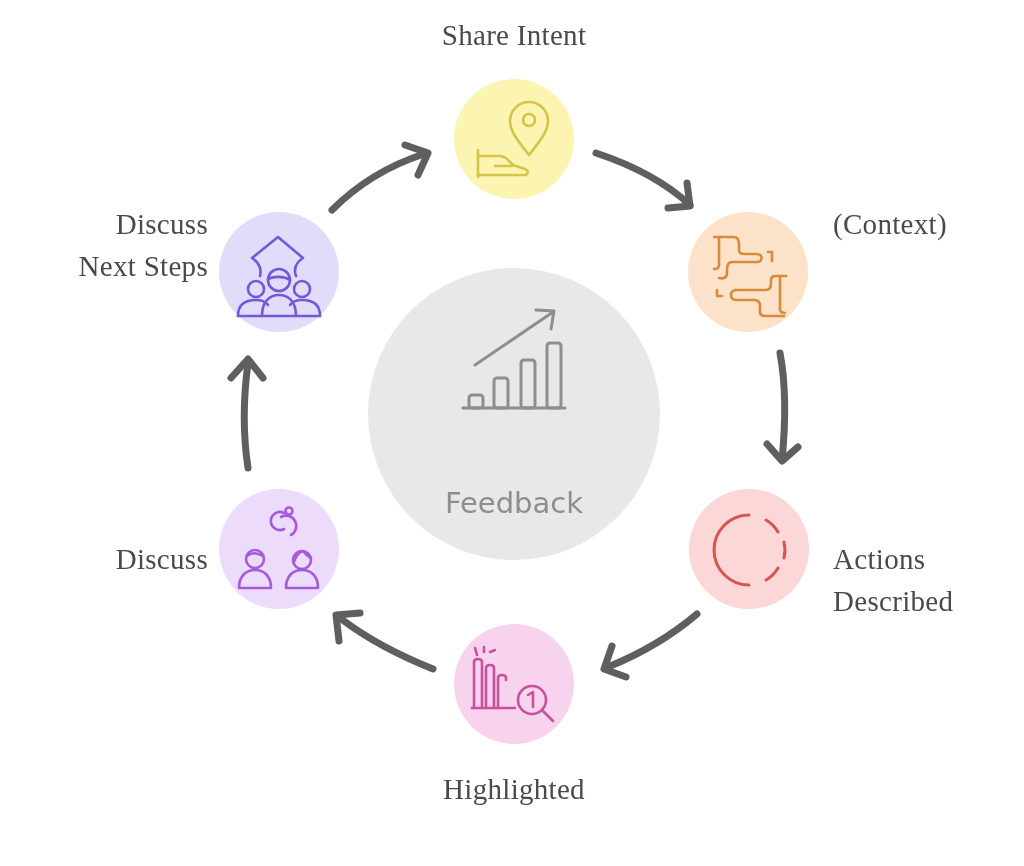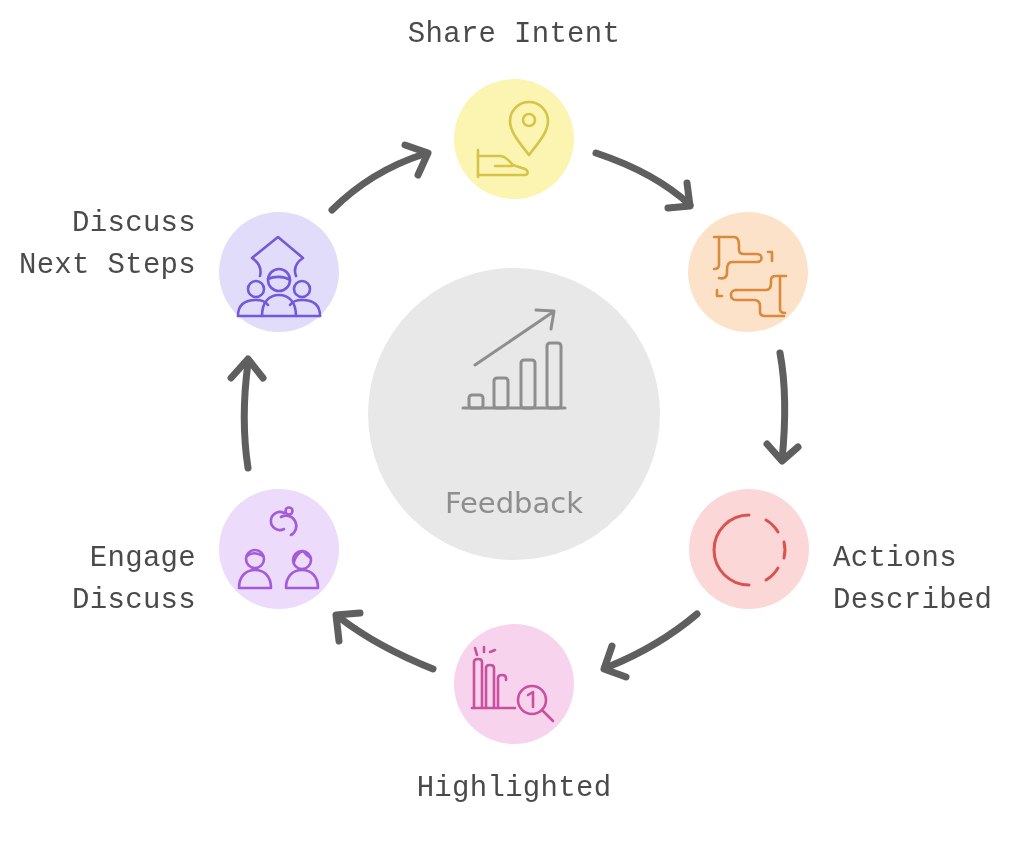--- a/index.html
+++ b/index.html
@@ -1,24 +1,24 @@
 <!DOCTYPE html>
 <html><head>
 <meta charset="utf-8">
 <style>
   html, body { margin: 0; padding: 0; background: #ffffff; }
   body { width: 1024px; height: 866px; position: relative; overflow: hidden;
          font-family: "DejaVu Sans", sans-serif; }
   #diagram { position: absolute; left: 0; top: 0; width: 1024px; height: 866px; }
   .label { position: absolute; color: #4a4a4a; font-size: 29px; line-height: 42px;
-           font-family: Liberation Mono, monospace; letter-spacing: 0.3px; white-space: nowrap; }
+           font-family: Liberation Serif, serif; letter-spacing: 0.3px; white-space: nowrap; }
   .label span { display: block; }
   .label.center { text-align: center; }
   .label.left { text-align: left; }
-  .label.right { text-align: right; }
+  .label.right { text-align: right; padding-left: 12px; }
   .center-label { position: absolute; color: #8e8e8e; font-size: 29px; line-height: 42px;
                   text-align: center; font-family: "DejaVu Sans", sans-serif; white-space: nowrap; margin-top: 48px; }
   .center-label span { display: block; }
 </style>
 </head>
 <body>
 
 <svg id="diagram" width="1024" height="866" viewBox="0 0 1024 866">
 
   <g>
@@ -140,33 +140,33 @@
       <path d="M405 145 L428 153 L418 175"></path>
     </g>
   </g>
 </svg>
 
 <div class="label center" style="left:384px; top:14px; width:260px;">
   <span>Share Intent</span>
 </div>
 
 <div class="label left" style="left:833px; top:203px;">
+  <span>(Context)</span>
 </div>
 
 <div class="label left" style="left:833px; top:538px;">
   <span>Actions</span>
   <span>Described</span>
 </div>
 
 <div class="label center" style="left:384px; top:768px; width:260px;">
   <span>Highlighted</span>
 </div>
 
 <div class="label right" style="left:0px; top:538px; width:196px;">
-  <span>Engage</span>
   <span>Discuss</span>
 </div>
 
 <div class="label right" style="left:0px; top:203px; width:196px;">
   <span>Discuss</span>
   <span>Next Steps</span>
 </div>
 
 <div class="center-label" style="left:414px; top:434px; width:200px;">
   <span>Feedback</span>

